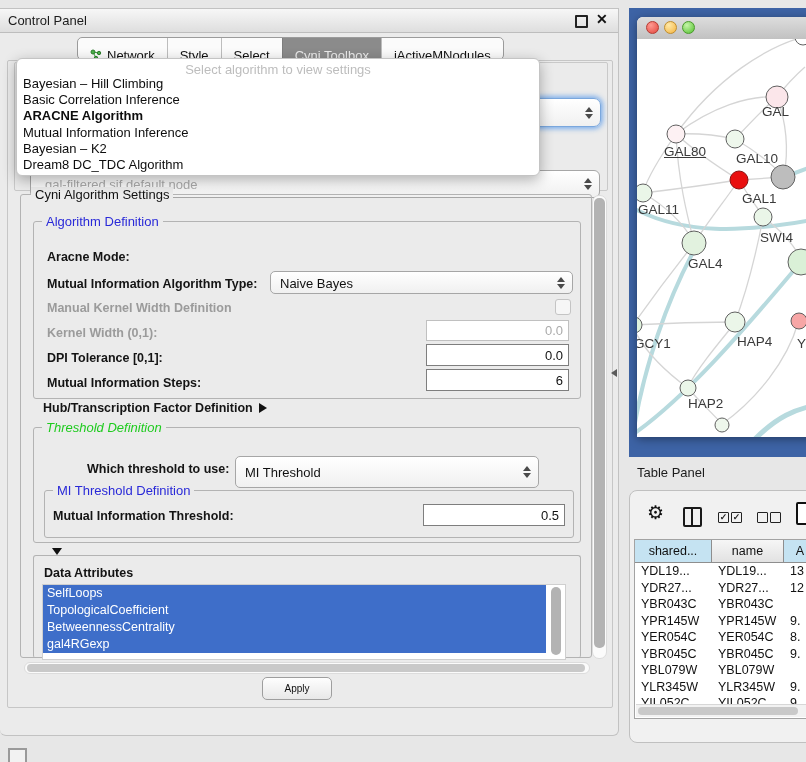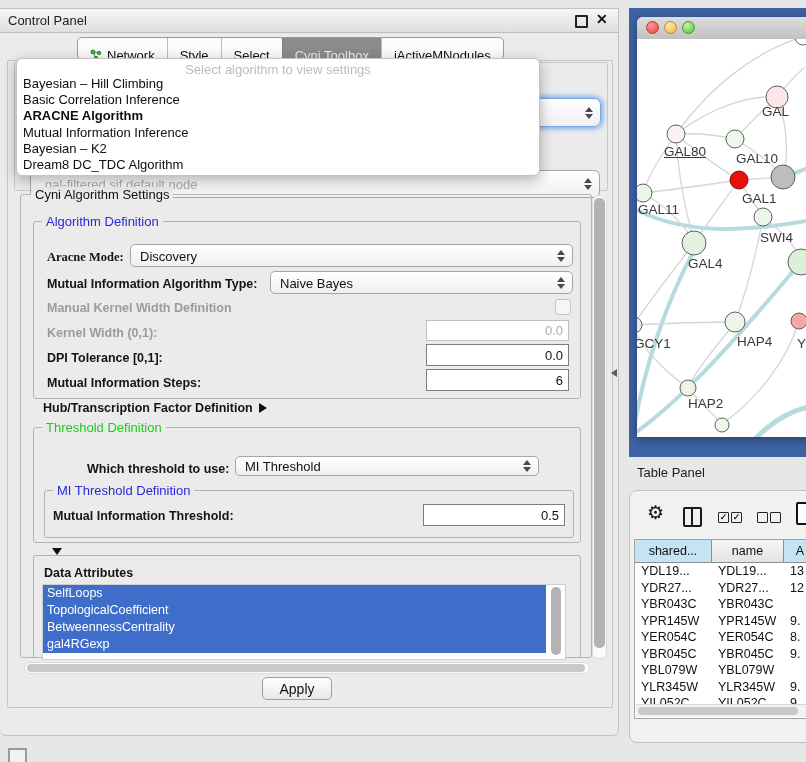--- a/index.html
+++ b/index.html
@@ -41,21 +41,21 @@
   .tin.dis{border-color:#c0c0c0;color:#ababab;}
   .chk{position:absolute;width:14px;height:14px;border:1px solid #c4c4c4;border-radius:3px;background:#f6f6f6;}
   .tri-right{display:inline-block;width:0;height:0;border-top:5px solid transparent;border-bottom:5px solid transparent;border-left:8px solid #111;margin-left:6px;}
   .tri-down{display:inline-block;width:0;height:0;border-left:5px solid transparent;border-right:5px solid transparent;border-top:7px solid #111;margin-left:6px;}
   
   .attr-list{position:absolute;background:#fff;border:1px solid #cfcfcf;overflow:hidden;}
   .attr-item{height:17px;line-height:17px;font-size:12.5px;padding-left:4px;width:503px;box-sizing:border-box;color:#fff;background:#3e6ec9;white-space:nowrap;}
   .vthumb{position:absolute;background:#b3b3b3;border-radius:5px;}
   .sb-track{position:absolute;background:#fbfbfb;border:1px solid #dcdcdc;border-radius:7px;box-sizing:border-box;}
   .hthumb{position:absolute;background:#c9c9c9;border-radius:5px;}
-  .btn{position:absolute;display:flex;align-items:center;justify-content:center;font-size:14px;color:#111;background:linear-gradient(#fefefe,#e8e8e8);border:1px solid #9e9e9e;border-radius:5px;box-sizing:border-box;}
+  .btn{position:absolute;display:flex;align-items:center;justify-content:center;font-size:10px;color:#111;background:linear-gradient(#fefefe,#e8e8e8);border:1px solid #9e9e9e;border-radius:5px;box-sizing:border-box;}
   
   .mini-icon{position:absolute;left:8px;top:748px;width:15px;height:16px;border:2px solid #9a9a9a;background:#f2f2f2;}
   .divider-handle{position:absolute;left:611px;top:369px;width:0;height:0;border-top:4px solid transparent;border-bottom:4px solid transparent;border-right:6px solid #5a5a5a;}
   
   .desktop{position:absolute;left:629px;top:8px;width:177px;height:449px;background:#3d63a5;}
   .macwin{position:absolute;left:8px;top:9px;width:185px;height:420px;background:#fff;border-radius:6px 0 0 0;box-shadow:0 2px 10px rgba(0,0,0,.4);}
   .mac-titlebar{position:absolute;left:0;top:0;right:0;height:22px;background:linear-gradient(#dddddd,#c1c1c1);border-bottom:1px solid #9c9c9c;border-radius:6px 0 0 0;}
   .light{position:absolute;top:4px;width:13px;height:13px;border-radius:50%;box-sizing:border-box;}
   .light.red{left:9px;background:radial-gradient(circle at 35% 30%,#ff9a92,#e2463c);border:1px solid #b53a32;}
   .light.yellow{left:27px;background:radial-gradient(circle at 35% 30%,#ffe9a8,#f4b33e);border:1px solid #c08e2e;}
@@ -142,28 +142,21 @@
         <div class="opt" style="top:82px;">Bayesian – K2</div>
         <div class="opt" style="top:98px;">Dream8 DC_TDC Algorithm</div>
       </div>
 
       <div class="fs" style="left:12px;top:133px;width:572px;height:464px;">
         <span class="legend" style="left:10px;">Cyni Algorithm Settings</span>
 
         <div class="fs" style="left:12px;top:26px;width:548px;height:178px;">
           <span class="legend blue" style="left:8px;">Algorithm Definition</span>
 
-          <span class="lbl" style="left:13px;top:28px;font-family:Liberation Serif, serif;">Aracne Mode:</span>
-          <div class="combo" style="left:96px;top:22px;width:443px;height:23px;">
-            <span class="val">Discovery</span>
-            <span class="spin">
-                <span class="up"></span>
-                <span class="dn"></span>
-              </span>
-          </div>
+          <span class="lbl" style="left:13px;top:28px;">Aracne Mode:</span>
 
           <span class="lbl" style="left:13px;top:55px;">Mutual Information Algorithm Type:</span>
           <div class="combo" style="left:236px;top:49px;width:303px;height:23px;">
             <span class="val">Naive Bayes</span>
             <span class="spin">
                 <span class="up"></span>
                 <span class="dn"></span>
               </span>
           </div>
 
@@ -179,24 +172,24 @@
           <span class="lbl" style="left:13px;top:154px;">Mutual Information Steps:</span>
           <input class="tin" style="left: 392px; top: 147px; width: 143px; height: 22px;" value="6">
         </div>
 
         <div style="position:absolute;left:22px;top:206px;display:flex;align-items:center;">
           <span class="lbl" style="position:static;">Hub/Transcription Factor Definition</span>
           <span class="tri-right"></span>
         </div>
 
         <div class="fs" style="left:12px;top:232px;width:548px;height:116px;">
-          <span class="legend green" style="left:8px;">Threshold Definition</span>
+          <span class="legend green" style="left:8px;font-style:italic;">Threshold Definition</span>
 
           <span class="lbl" style="left:53px;top:34px;">Which threshold to use:</span>
-          <div class="combo" style="left:201px;top:28px;width:304px;height:20px;">
+          <div class="combo" style="left:201px;top:28px;width:304px;height:32px;">
             <span class="val">MI Threshold</span>
             <span class="spin">
                 <span class="up"></span>
                 <span class="dn"></span>
               </span>
           </div>
 
           <div class="fs" style="left:10px;top:62px;width:530px;height:48px;">
             <span class="legend blue" style="left:8px;">MI Threshold Definition</span>
             <span class="lbl" style="left:8px;top:18px;">Mutual Information Threshold:</span>

